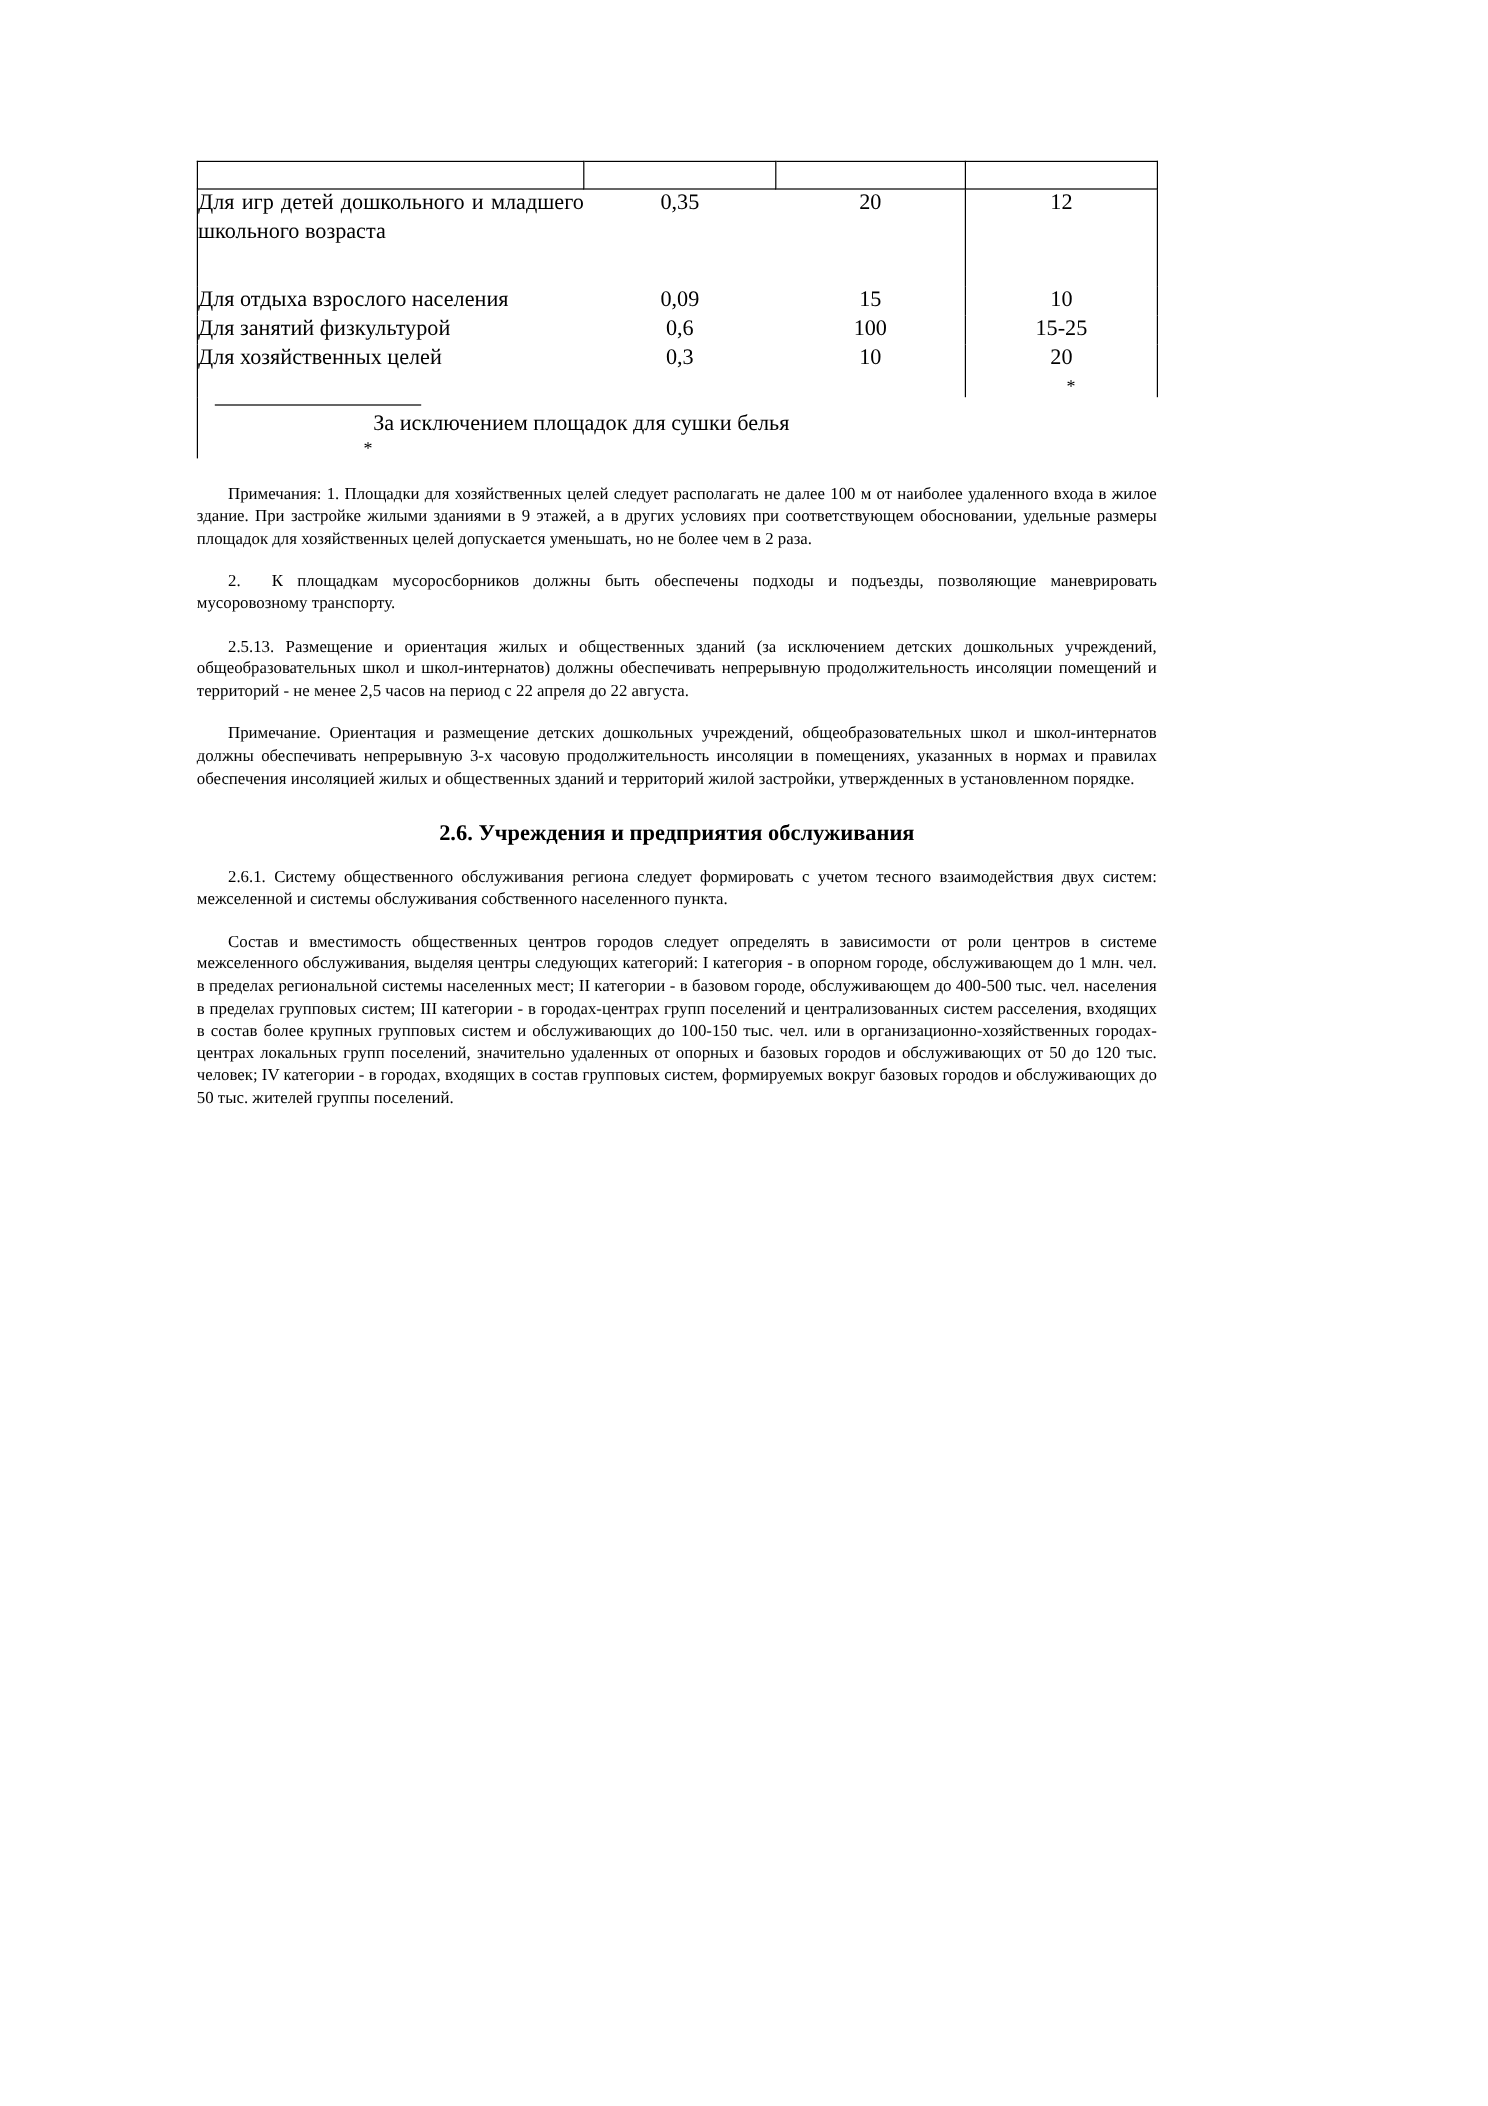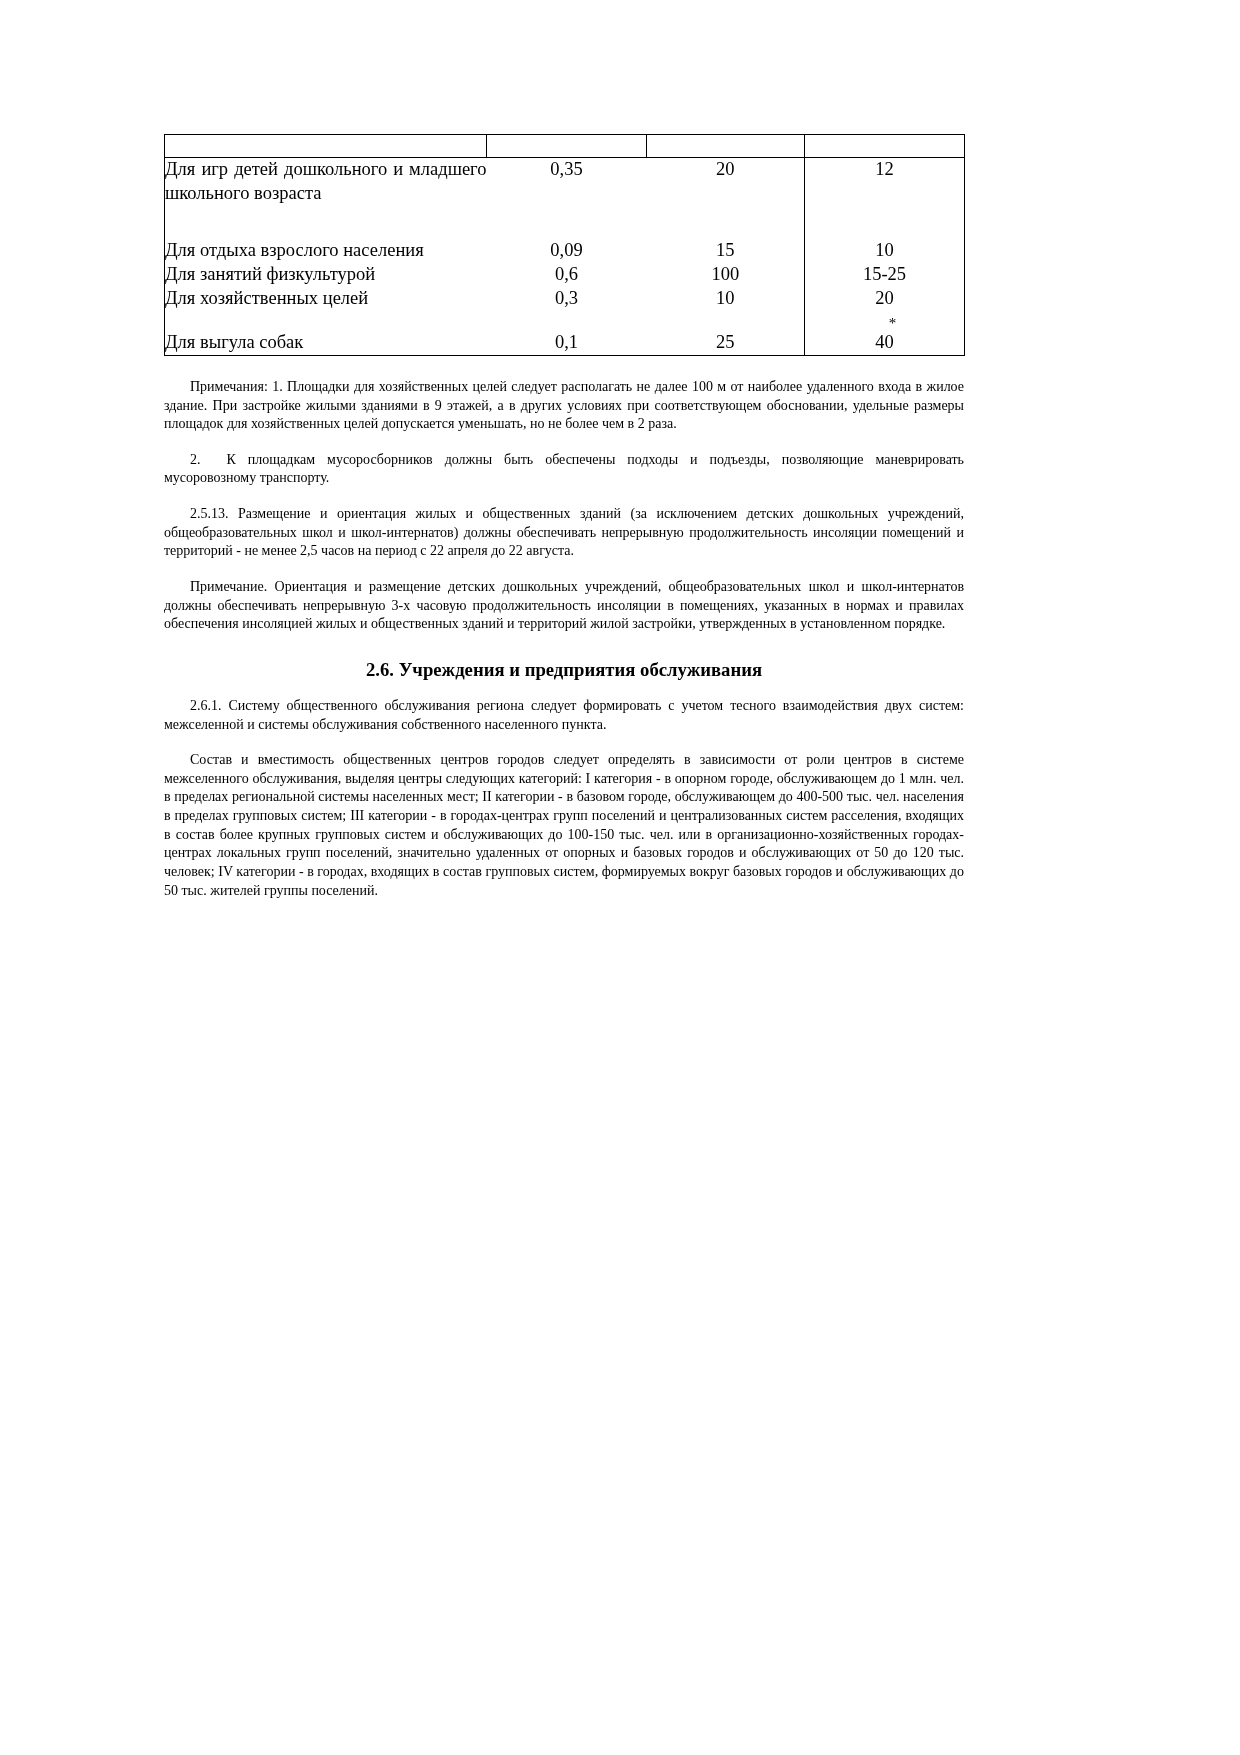--- a/index.html
+++ b/index.html
@@ -189,29 +189,28 @@
         <tr class="data-row">
           <td class="cell-label">Для хозяйственных целей</td>
           <td class="cell-num mid">0,3</td>
           <td class="cell-num mid">10</td>
           <td class="cell-num last-col">
             <span>20</span>
             <span class="sup-mark">*</span>
           </td>
         </tr>
 
-
-        <tr class="data-row last-data">
-          <td class="cell-label">Для выгула собак</td>
-          <td class="cell-num mid">0,1</td>
-          <td class="cell-num mid">25</td>
-          <td class="cell-num last-col">
-            <span>40</span>
-          </td>
-        </tr>
+        <tr class="data-row">
+          <td class="fn-cell" colspan="4">
+            <div class="fn-rule"></div>
+            <div class="fn-text">За исключением площадок для сушки белья</div>
+            <div class="fn-star">*</div>
+          </td>
+        </tr>
+
       </tbody>
     </table>
 
     <p class="para first-after-table">Примечания: 1. Площадки для хозяйственных целей следует располагать не далее 100 м от наиболее  удаленного входа в жилое здание. При застройке жилыми  зданиями в 9 этажей, а в других условиях при соответствующем обосновании, удельные размеры площадок для хозяйственных целей допускается уменьшать, но не более чем в 2 раза.</p>
 
     <p class="para">2.  К площадкам мусоросборников должны быть обеспечены подходы и подъезды, позволяющие маневрировать мусоровозному транспорту.</p>
 
     <p class="para">2.5.13. Размещение и ориентация жилых и общественных зданий (за исключением детских дошкольных учреждений, общеобразовательных школ и школ-интернатов) должны обеспечивать непрерывную продолжительность инсоляции помещений и территорий - не менее 2,5 часов на период с 22 апреля до 22 августа.</p>
 
     <p class="para">Примечание. Ориентация и размещение детских дошкольных учреждений, общеобразовательных школ и школ-интернатов должны обеспечивать непрерывную 3-х часовую продолжительность инсоляции в помещениях, указанных в нормах и правилах обеспечения инсоляцией жилых и общественных зданий и территорий жилой застройки, утвержденных в установленном порядке.</p>

